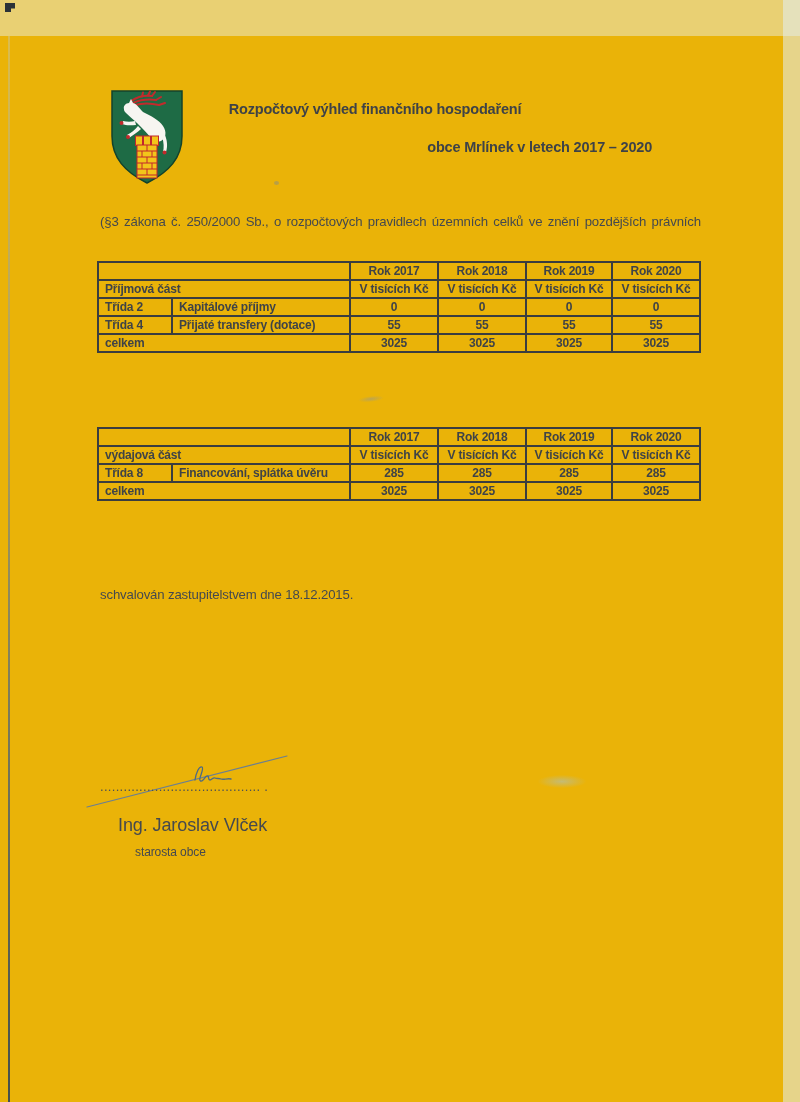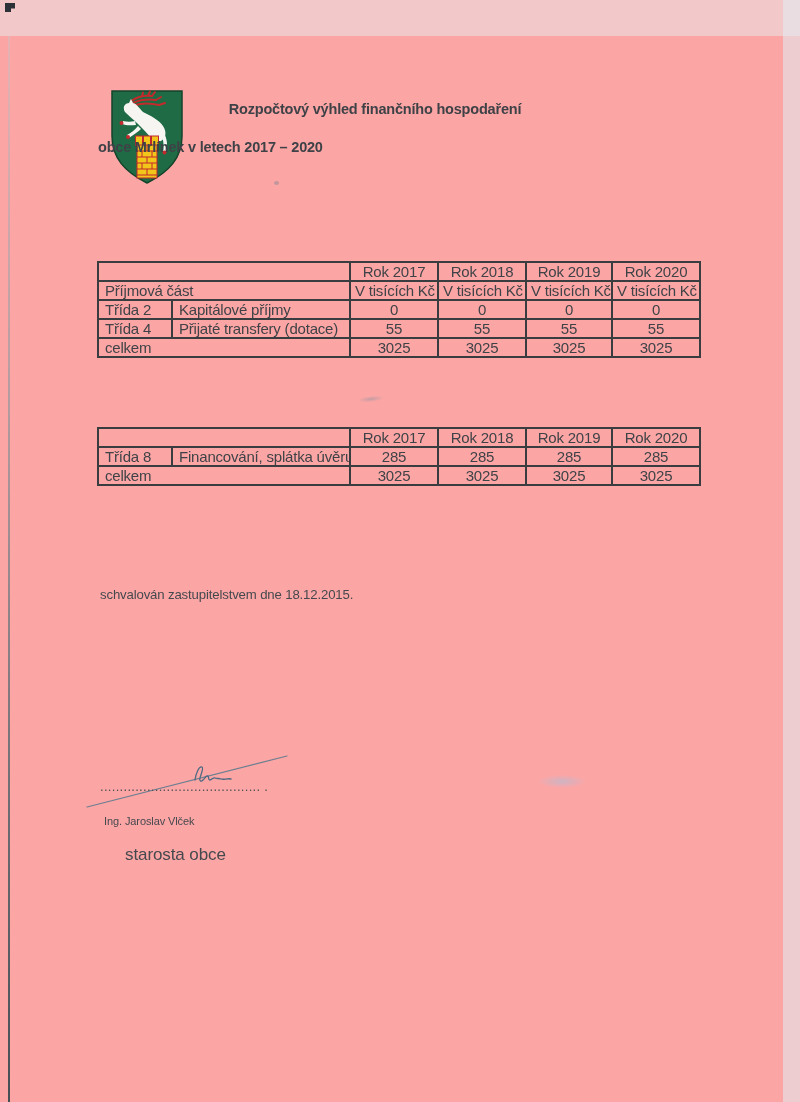--- a/index.html
+++ b/index.html
@@ -1,18 +1,18 @@
 <!DOCTYPE html>
 <html><head>
 <meta charset="utf-8">
 <style>
   html,body { margin:0; padding:0; background:#ffffff; }
   .page {
     position:relative; width:800px; height:1102px; margin:0 auto;
-    background:#fca5a5; overflow:hidden;
+    background:#eab308; overflow:hidden;
     font-family:"Liberation Sans", sans-serif; color:#43474c;
   }
   
   .top-tint { position:absolute; left:0; top:0; width:800px; height:36px;
     background:#e9f4f7; opacity:.45; }
   .right-band { position:absolute; left:783px; top:0; width:17px; height:1102px;
     background:#e2eff5; opacity:.55; }
   .corner-mark { position:absolute; left:5px; top:3px; width:10px; height:9px;
     background:#2c3237;
     clip-path:polygon(0 0,100% 0,100% 60%,60% 60%,60% 100%,0 100%); }
@@ -24,48 +24,48 @@
     background:radial-gradient(ellipse, rgba(140,150,160,.5), transparent 70%);
     transform:rotate(-6deg); }
   .smudge-sig { position:absolute; left:538px; top:775px; width:48px; height:13px;
     background:radial-gradient(ellipse, rgba(160,195,225,.5), transparent 72%); }
 
   
   .crest { position:absolute; left:107px; top:88px; width:80px; height:98px; }
   .title-line1 { position:absolute; left:98px; top:101px; width:554px;
     text-align:center; font-size:14.5px; font-weight:bold; letter-spacing:-0.2px; color:#3e4247; }
   .title-line2 { position:absolute; left:98px; top:139px; width:554px;
-    text-align:left; font-size:14.5px; font-weight:bold; letter-spacing:-0.2px; color:#3e4247; }
+    text-align:right; font-size:14.5px; font-weight:bold; letter-spacing:-0.2px; color:#3e4247; }
 
   
   .para { position:absolute; left:100px; width:601px; font-size:13.2px;
     letter-spacing:-0.15px; line-height:22.5px; color:#45494e; }
   .para .jline { text-align:justify; text-align-last:justify; }
   .para .lline { text-align:left; }
   .legal-note { top:211px; }
   .approval { top:584px; }
 
   
   table.budget { position:absolute; left:97px; width:602px;
     border-collapse:collapse; table-layout:fixed;
-    font-size:15px; letter-spacing:-0.2px; color:#3f4347; }
+    font-size:12px; letter-spacing:-0.2px; color:#3f4347;font-weight:bold; }
   table.income  { top:261px; }
   table.expense { top:427px; }
   table.budget td { border:2px solid #3a3d40; height:16px; padding:0 4px;
     overflow:hidden; white-space:nowrap; }
   table.budget td.lbl { text-align:left; padding-left:6px;margin-left:32px; }
   table.budget td.num { text-align:center; }
 
   
   .sig-svg { position:absolute; left:83px; top:740px; width:210px; height:70px; }
   .dotted-line { position:absolute; left:100px; top:779px; width:200px;
     font-size:13px; letter-spacing:0.3px; color:#4d5155; white-space:nowrap; }
-  .sig-name { position:absolute; left:104px; top:815px; font-size:11px;
+  .sig-name { position:absolute; left:118px; top:815px; font-size:18px;
     letter-spacing:-0.1px; color:#45494e; }
-  .sig-role { position:absolute; left:125px; top:845px; font-size:17px;
+  .sig-role { position:absolute; left:135px; top:845px; font-size:12px;
     letter-spacing:-0.1px; color:#45494e; }
 </style>
 </head>
 <body>
 
 <div class="page">
 
   <div class="top-tint"></div>
   <div class="right-band"></div>
   <div class="corner-mark"></div>
@@ -120,20 +120,21 @@
       <line x1="35" y1="75" x2="35" y2="81"></line>
         <line x1="45" y1="75" x2="45" y2="81"></line>
       <line x1="40" y1="81" x2="40" y2="87"></line>
     </g>
   </svg>
 
   <div class="title-line1">Rozpočtový výhled finančního hospodaření</div>
   <div class="title-line2">obce Mrlínek v letech 2017 – 2020</div>
 
   <div class="para legal-note">
+    <div class="jline">(§3 zákona č. 250/2000 Sb., o rozpočtových pravidlech územních celků ve znění pozdějších právních</div>
   </div>
 
   <table class="budget income">
     <colgroup>
       <col style="width:74px">
         <col style="width:178px">
       <col style="width:88px">
         <col style="width:88px">
       <col style="width:86px">
         <col style="width:88px">
@@ -188,20 +189,27 @@
       <col style="width:86px">
         <col style="width:88px">
     </colgroup>
     <tbody>
       <tr>
         <td class="lbl" colspan="2"></td>
         <td class="num">Rok 2017</td>
         <td class="num">Rok 2018</td>
         <td class="num">Rok 2019</td>
         <td class="num">Rok 2020</td>
+      </tr>
+      <tr>
+        <td class="lbl" colspan="2">výdajová část</td>
+        <td class="num">V tisících Kč</td>
+        <td class="num">V tisících Kč</td>
+        <td class="num">V tisících Kč</td>
+        <td class="num">V tisících Kč</td>
       </tr>
       <tr>
         <td class="lbl">Třída 8</td>
         <td class="lbl">Financování, splátka úvěru</td>
         <td class="num">285</td>
         <td class="num">285</td>
         <td class="num">285</td>
         <td class="num">285</td>
       </tr>
       <tr>

